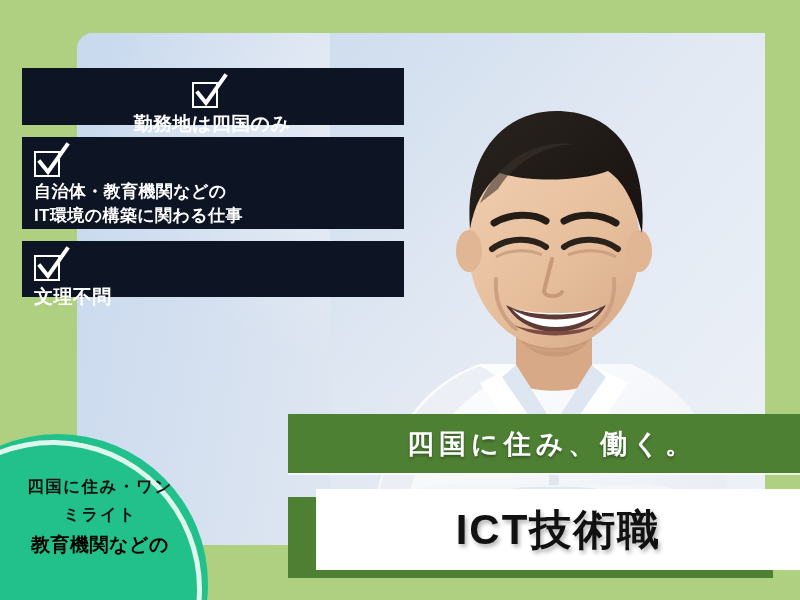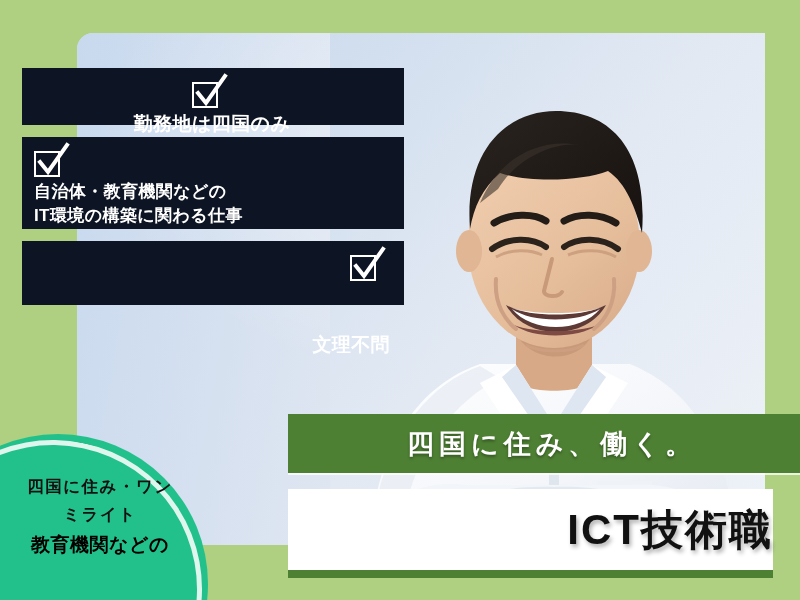--- a/index.html
+++ b/index.html
@@ -34,21 +34,21 @@
   .check-item{
     background:#0d1424;
     display:flex;align-items:flex-start;
     padding:11px 14px 11px 12px;
     box-sizing:border-box;
     margin-bottom:12px;
     flex-direction:column;
   }
   .check-item.c1{height:57px;align-items:center;}
   .check-item.c2{height:92px;}
-  .check-item.c3{height:64px;align-items:flex-end;gap:48px;}
+  .check-item.c3{height:56px;align-items:flex-start;}
 
   .cb{
     position:relative;flex:0 0 auto;width:30px;height:30px;margin-right:10px;margin-top:1px;
   }
   .cb .box{
     position:absolute;left:0;top:2px;width:26px;height:26px;
     border:2px solid #fff;box-sizing:border-box;
   }
   .cb svg{position:absolute;left:-1px;top:-5px;width:36px;height:36px;overflow:visible;}
 
@@ -74,23 +74,23 @@
     color:#ffffff;font-size:27px;font-weight:700;letter-spacing:5px;
     text-shadow:0 2px 3px rgba(0,0,0,.35);
     padding-left:5px;
   }
 
   
   .jobbox-shadow{
     position:absolute;left:288px;top:497px;width:485px;height:81px;background:#4e8033;
   }
   .jobbox{
-    position:absolute;left:288px;top:489px;width:485px;height:81px;
+    position:absolute;left:316px;top:489px;width:485px;height:81px;
     background:#ffffff;
-    display:flex;align-items:center;justify-content:flex-end;
+    display:flex;align-items:center;justify-content:center;
   }
   .jobbox span{
     color:#111111;font-size:42px;font-weight:700;letter-spacing:2px;
     text-shadow:2px 3px 4px rgba(0,0,0,.30);
   }
 
   
   .logo-badge{
     position:absolute;left:-92px;top:434px;width:300px;height:300px;
     border-radius:50%;

